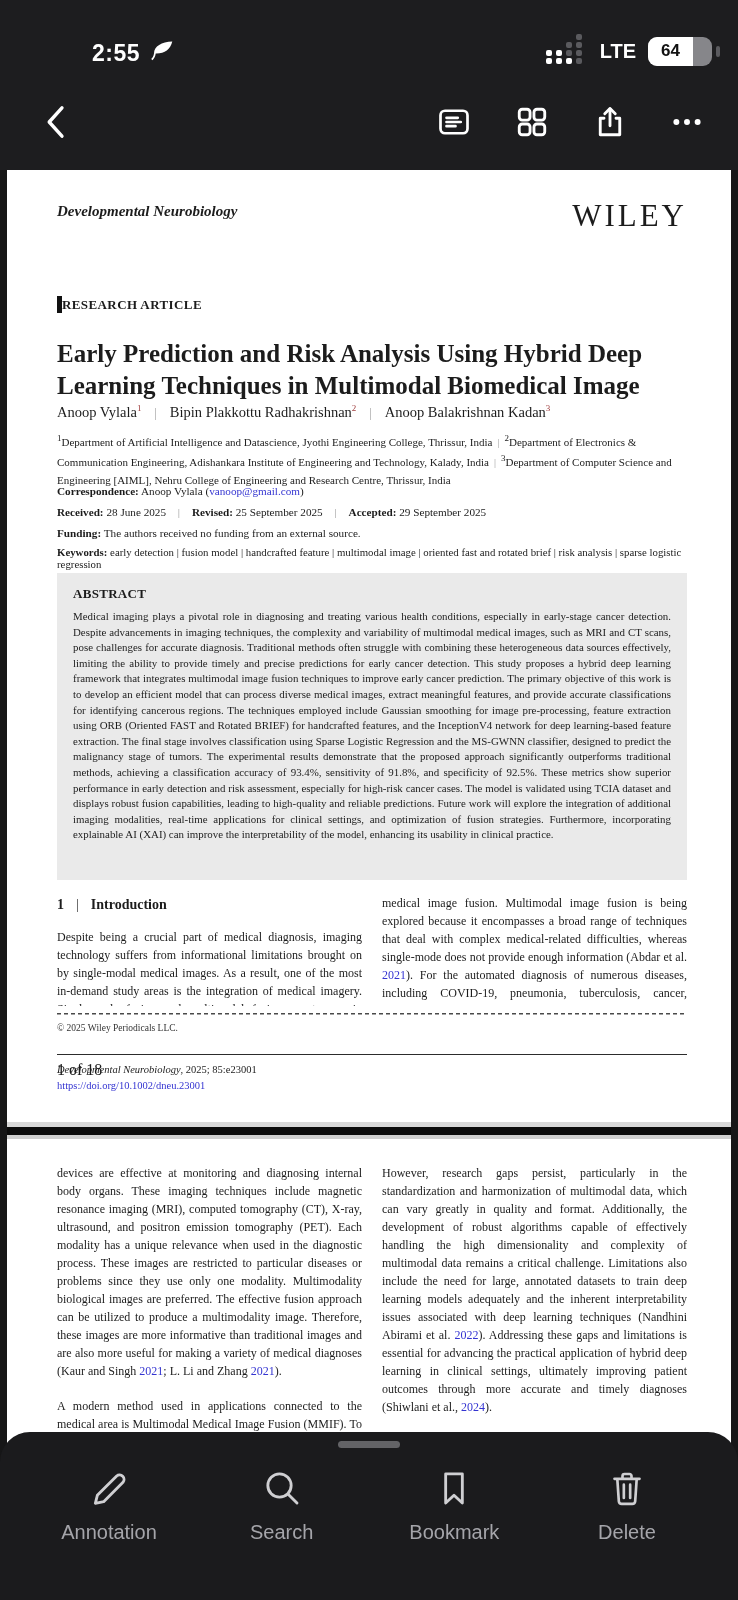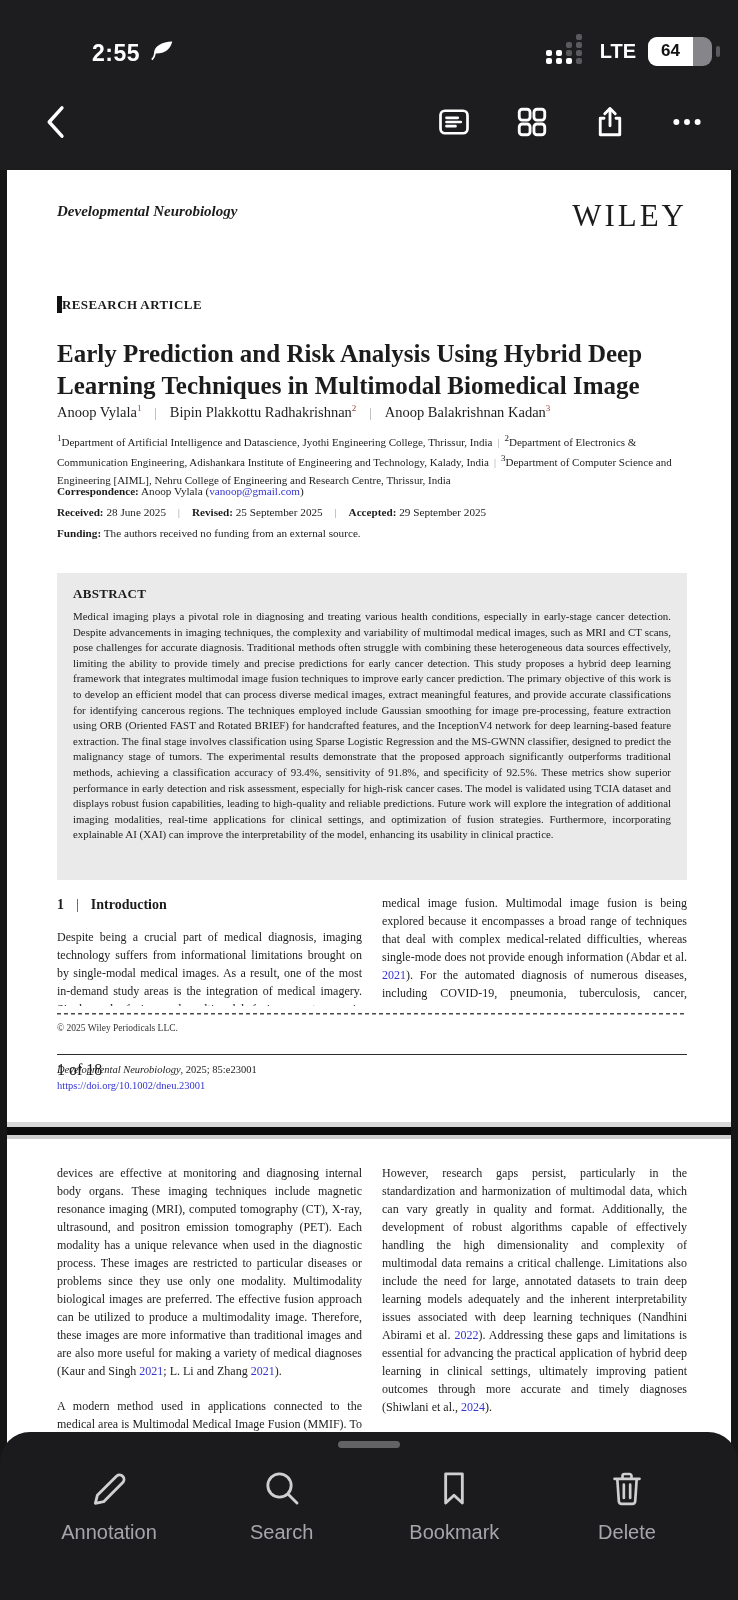--- a/index.html
+++ b/index.html
@@ -208,20 +208,23 @@
     <span class="date-sep">|</span>
     <b>Revised:</b><span> 25 September 2025</span>
     <span class="date-sep">|</span>
     <b>Accepted:</b><span> 29 September 2025</span>
   </div>
 
   <div class="abs metaline m-fund">
     <b>Funding:</b><span> The authors received no funding from an external source.</span>
   </div>
 
+  <div class="abs metaline m-keys">
+    <b>Keywords:</b><span> early detection | fusion model | handcrafted feature | multimodal image | oriented fast and rotated brief | risk analysis | sparse logistic regression</span>
+  </div>
 
   <div class="abs abstract-box">
     <h3>ABSTRACT</h3>
     <p class="abstract-body">Medical imaging plays a pivotal role in diagnosing and treating various health conditions, especially in early-stage cancer detection. Despite advancements in imaging techniques, the complexity and variability of multimodal medical images, such as MRI and CT scans, pose challenges for accurate diagnosis. Traditional methods often struggle with combining these heterogeneous data sources effectively, limiting the ability to provide timely and precise predictions for early cancer detection. This study proposes a hybrid deep learning framework that integrates multimodal image fusion techniques to improve early cancer prediction. The primary objective of this work is to develop an efficient model that can process diverse medical images, extract meaningful features, and provide accurate classifications for identifying cancerous regions. The techniques employed include Gaussian smoothing for image pre-processing, feature extraction using ORB (Oriented FAST and Rotated BRIEF) for handcrafted features, and the InceptionV4 network for deep learning-based feature extraction. The final stage involves classification using Sparse Logistic Regression and the MS-GWNN classifier, designed to predict the malignancy stage of tumors. The experimental results demonstrate that the proposed approach significantly outperforms traditional methods, achieving a classification accuracy of 93.4%, sensitivity of 91.8%, and specificity of 92.5%. These metrics show superior performance in early detection and risk assessment, especially for high-risk cancer cases. The model is validated using TCIA dataset and displays robust fusion capabilities, leading to high-quality and reliable predictions. Future work will explore the integration of additional imaging modalities, real-time applications for clinical settings, and optimization of fusion strategies. Furthermore, incorporating explainable AI (XAI) can improve the interpretability of the model, enhancing its usability in clinical practice.</p>
   </div>
 
   <div class="abs twocol">
     <div class="col">
       <div class="sec-head">
         <span>1</span>

